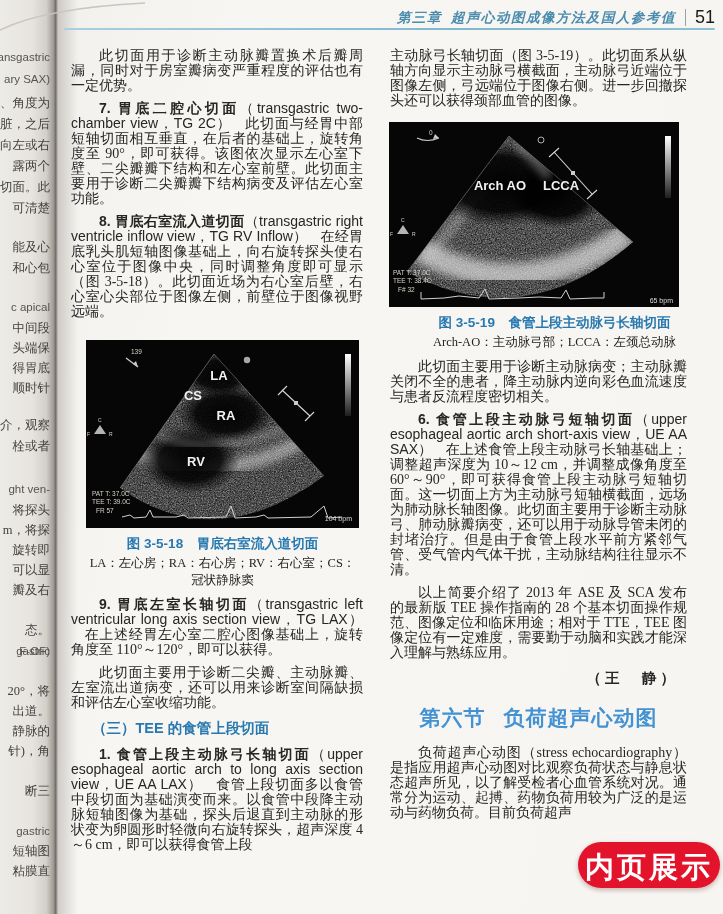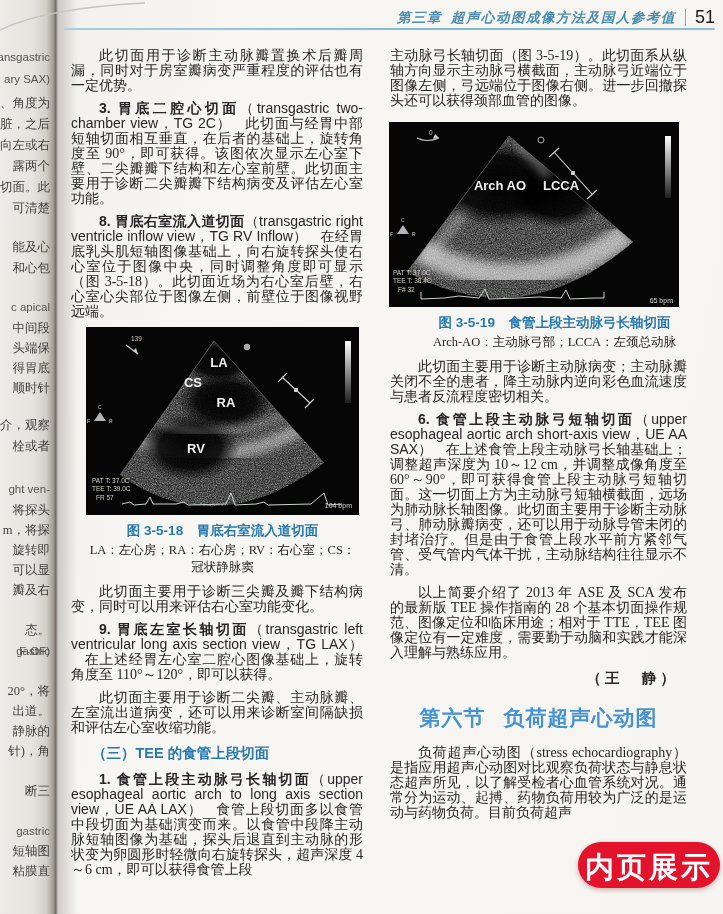--- a/index.html
+++ b/index.html
@@ -27,21 +27,21 @@
   .col-right{left:382px;width:313px;}
   p.body{margin:8px;font-size:14px;line-height:15px;text-align:justify;}
   .indent{text-indent:2em;}
   .lead{font-family:"Liberation Sans","DejaVu Sans",sans-serif;font-weight:bold;}
   .lead-en{font-family:"Liberation Sans","DejaVu Sans",sans-serif;font-weight:normal;}
   .gap{display:inline-block;width:13px;}
   .subhead{margin:2px 0;font-size:14.5px;line-height:21px;text-indent:2em;color:#2779b0;
     font-family:"Liberation Sans","DejaVu Sans",sans-serif;font-weight:bold;}
   
   figure{margin:0;}
-  .fig{margin-top:8px;margin-bottom:5px;}
+  .fig{margin-top:21px;margin-bottom:5px;}
   .fig1-wrap{margin-left:23px;width:273px;}
   .fig2-wrap{margin-top:14px;margin-left:7px;width:331px;}
   .us{display:block;background:#050505;}
   .fig-caption{text-align:center;color:#2779b0;font-family:"Liberation Sans","DejaVu Sans",sans-serif;
     font-weight:bold;font-size:13.5px;margin-top:7px;}
   .fig-note{text-align:center;font-size:12.5px;margin-top:2px;color:#242424;}
   
   .author{font-size:14.5px;font-weight:bold;font-family:"Liberation Sans","DejaVu Sans",sans-serif;
     text-align:right;padding-right:16px;margin-top:9px;letter-spacing:4px;}
   .section-title{margin:16px 0 13px;text-align:center;color:#4292d4;letter-spacing:1px;
@@ -108,21 +108,21 @@
     <span class="chap">第三章</span>
     <span class="htitle">超声心动图成像方法及国人参考值</span>
     <span class="hdiv"></span>
     <span class="pnum">51</span>
   </div>
   <div class="header-rule"></div>
 
   <div class="col col-left">
     <p class="body indent">此切面用于诊断主动脉瓣置换术后瓣周漏，同时对于房室瓣病变严重程度的评估也有一定优势。</p>
 
-    <p class="body indent"><b class="lead">3. 胃底二腔心切面</b><span class="lead-en">（transgastric two-chamber view，TG 2C）</span><span class="gap"></span><span>此切面与经胃中部短轴切面相互垂直，在后者的基础上，旋转角度至 90°，即可获得。该图依次显示左心室下壁、二尖瓣瓣下结构和左心室前壁。此切面主要用于诊断二尖瓣瓣下结构病变及评估左心室功能。</span></p>
+    <p class="body indent"><b class="lead">7. 胃底二腔心切面</b><span class="lead-en">（transgastric two-chamber view，TG 2C）</span><span class="gap"></span><span>此切面与经胃中部短轴切面相互垂直，在后者的基础上，旋转角度至 90°，即可获得。该图依次显示左心室下壁、二尖瓣瓣下结构和左心室前壁。此切面主要用于诊断二尖瓣瓣下结构病变及评估左心室功能。</span></p>
 
     <p class="body indent"><b class="lead">8. 胃底右室流入道切面</b><span class="lead-en">（transgastric right ventricle inflow view，TG RV Inflow）</span><span class="gap"></span><span>在经胃底乳头肌短轴图像基础上，向右旋转探头使右心室位于图像中央，同时调整角度即可显示（图 3-5-18）。此切面近场为右心室后壁，右心室心尖部位于图像左侧，前壁位于图像视野远端。</span></p>
 
     <figure class="fig fig1-wrap">
       <svg class="us" width="273" height="188" viewBox="0 0 273 188">
         <defs>
           <filter id="sp1" x="0" y="0" width="100%" height="100%">
             <feTurbulence type="fractalNoise" baseFrequency="0.85" numOctaves="3" seed="11" stitchTiles="stitch"></feTurbulence>
             <feColorMatrix type="saturate" values="0"></feColorMatrix>
             <feComponentTransfer>
@@ -192,21 +192,20 @@
         <text x="6" y="164" class="tiny">TEE T: 39.0C</text>
         <text x="10" y="173" class="tiny">FR 57</text>
 
         <polyline fill="none" stroke="#ccd4cb" stroke-width="1" points="36,177 44,175 48,178 60,177 64,170 67,177 90,177 98,175 102,178 140,177 145,166 149,178 170,177 178,175 182,178 225,177 238,166 242,178 256,177"></polyline>
         <text x="266" y="181" class="bpm" text-anchor="end">104 bpm</text>
       </svg>
       <figcaption class="fig-caption">图 3-5-18　胃底右室流入道切面</figcaption>
       <div class="fig-note">LA：左心房；RA：右心房；RV：右心室；CS：冠状静脉窦</div>
     </figure>
 
-    <p class="body indent">此切面主要用于诊断三尖瓣及瓣下结构病变，同时可以用来评估右心室功能变化。</p>
 
     <p class="body indent"><b class="lead">9. 胃底左室长轴切面</b><span class="lead-en">（transgastric left ventricular long axis section view，TG LAX）</span><span class="gap"></span><span>在上述经胃左心室二腔心图像基础上，旋转角度至 110°～120°，即可以获得。</span></p>
 
     <p class="body indent">此切面主要用于诊断二尖瓣、主动脉瓣、左室流出道病变，还可以用来诊断室间隔缺损和评估左心室收缩功能。</p>
 
     <div class="subhead">（三）TEE 的食管上段切面</div>
 
     <p class="body indent"><b class="lead">1. 食管上段主动脉弓长轴切面</b><span class="lead-en">（upper esophageal aortic arch to long axis section view，UE AA LAX）</span><span class="gap"></span><span>食管上段切面多以食管中段切面为基础演变而来。以食管中段降主动脉短轴图像为基础，探头后退直到主动脉的形状变为卵圆形时轻微向右旋转探头，超声深度 4～6 cm，即可以获得食管上段</span></p>
   </div>
 

